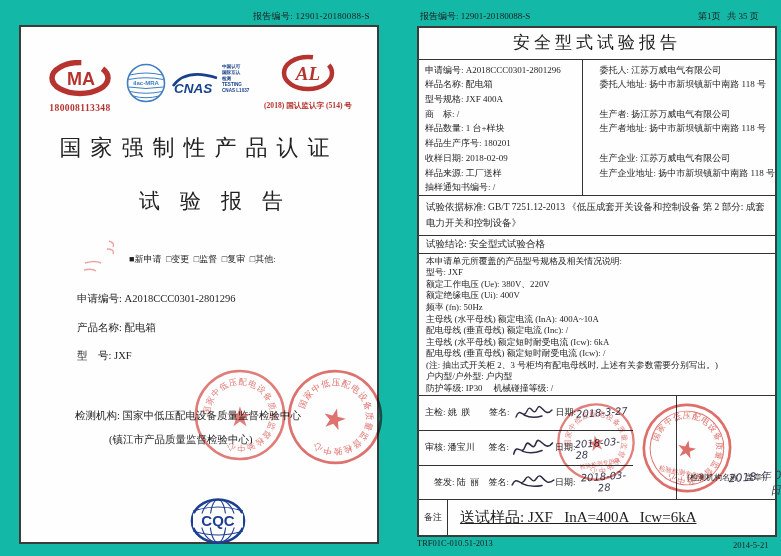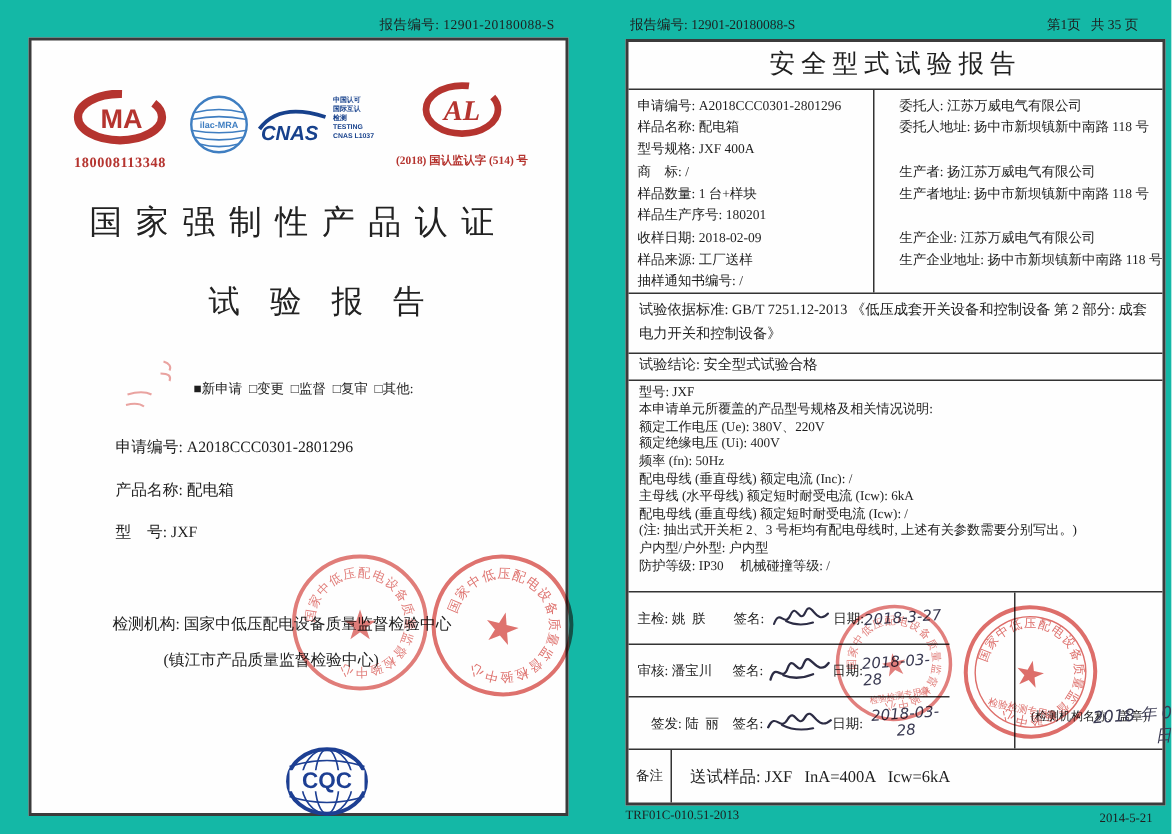--- a/index.html
+++ b/index.html
@@ -58,21 +58,21 @@
   .sign-row:nth-child(3) .scribble { transform:rotate(3deg) scaleX(1.15); }
   .sign-date { white-space:pre; }
   .hand { display:inline-block; font-family:"DejaVu Sans", sans-serif; font-style:italic;
           color:#3a3a52; transform:rotate(-4deg); font-size:10px; }
   .stamp-cell { flex:1; border-left:1px solid #333; position:relative; text-align:center;margin-left:43px; }
   .stamp-cap  { position:absolute; bottom:16px; width:100%; font-size:8px; white-space:pre; }
   .stamp-date { position:absolute; bottom:1px; width:100%; font-size:11px; }
   .r-remark { height:35px; display:flex; }
   .remark-label { width:28px; border-right:1px solid #333; display:flex; align-items:center;
                   justify-content:center; font-size:9px; }
-  .remark-value { flex:1; display:flex; align-items:center; padding-left:12px; font-size:11px; white-space:pre; }
+  .remark-value { flex:1; display:flex; align-items:center; padding-left:12px; font-size:15px; white-space:pre;text-decoration:underline; }
   .rp-footer-left  { position:absolute; left:417px; top:538px; font-size:8.5px; }
   .rp-footer-right { position:absolute; left:733px; top:540px; font-size:8.5px; }
 
   
   .stamp { position:absolute; mix-blend-mode:multiply; pointer-events:none; }
   .residue { position:absolute; opacity:.5; filter:blur(.4px); pointer-events:none; }
 </style>
 </head>
 <body>
 
@@ -200,25 +200,26 @@
           <div class="iline"></div>
           <div class="iline">生产企业: 江苏万威电气有限公司</div>
           <div class="iline">生产企业地址: 扬中市新坝镇新中南路 118 号</div>
         </div>
     </div>
 
     <div class="r-standard">试验依据标准: GB/T 7251.12-2013 《低压成套开关设备和控制设备 第 2 部分: 成套电力开关和控制设备》</div>
     <div class="r-conclusion">试验结论: 安全型式试验合格</div>
 
     <div class="r-cov">
+        <div class="cline">本申请单元所覆盖的产品型号规格及相关情况说明:</div>
         <div class="cline">型号: JXF</div>
-        <div class="cline">本申请单元所覆盖的产品型号规格及相关情况说明:</div>
         <div class="cline">额定工作电压 (Ue): 380V、220V</div>
         <div class="cline">额定绝缘电压 (Ui): 400V</div>
         <div class="cline">频率 (fn): 50Hz</div>
+        <div class="cline">主母线 (水平母线) 额定电流 (InA): 400A~10A</div>
         <div class="cline">配电母线 (垂直母线) 额定电流 (Inc): /</div>
         <div class="cline">主母线 (水平母线) 额定短时耐受电流 (Icw): 6kA</div>
         <div class="cline">配电母线 (垂直母线) 额定短时耐受电流 (Icw): /</div>
         <div class="cline">(注: 抽出式开关柜 2、3 号柜均有配电母线时, 上述有关参数需要分别写出。)</div>
         <div class="cline">户内型/户外型: 户内型</div>
         <div class="cline">防护等级: IP30     机械碰撞等级: /</div>
       </div>
 
     <div class="r-sign">
       <div class="sign-left">

